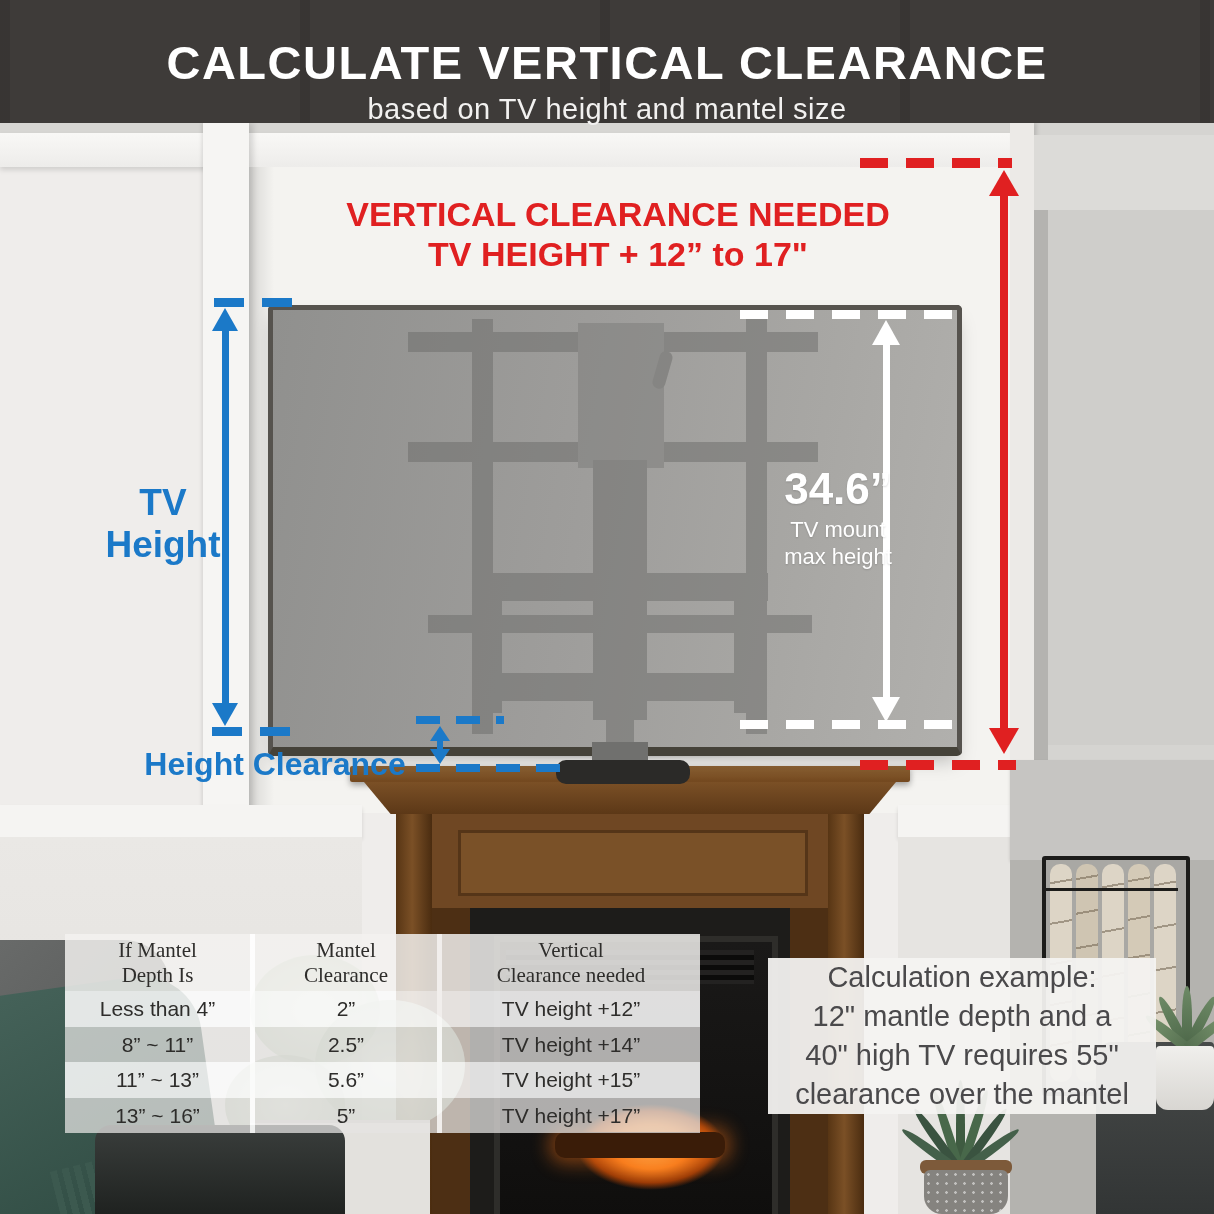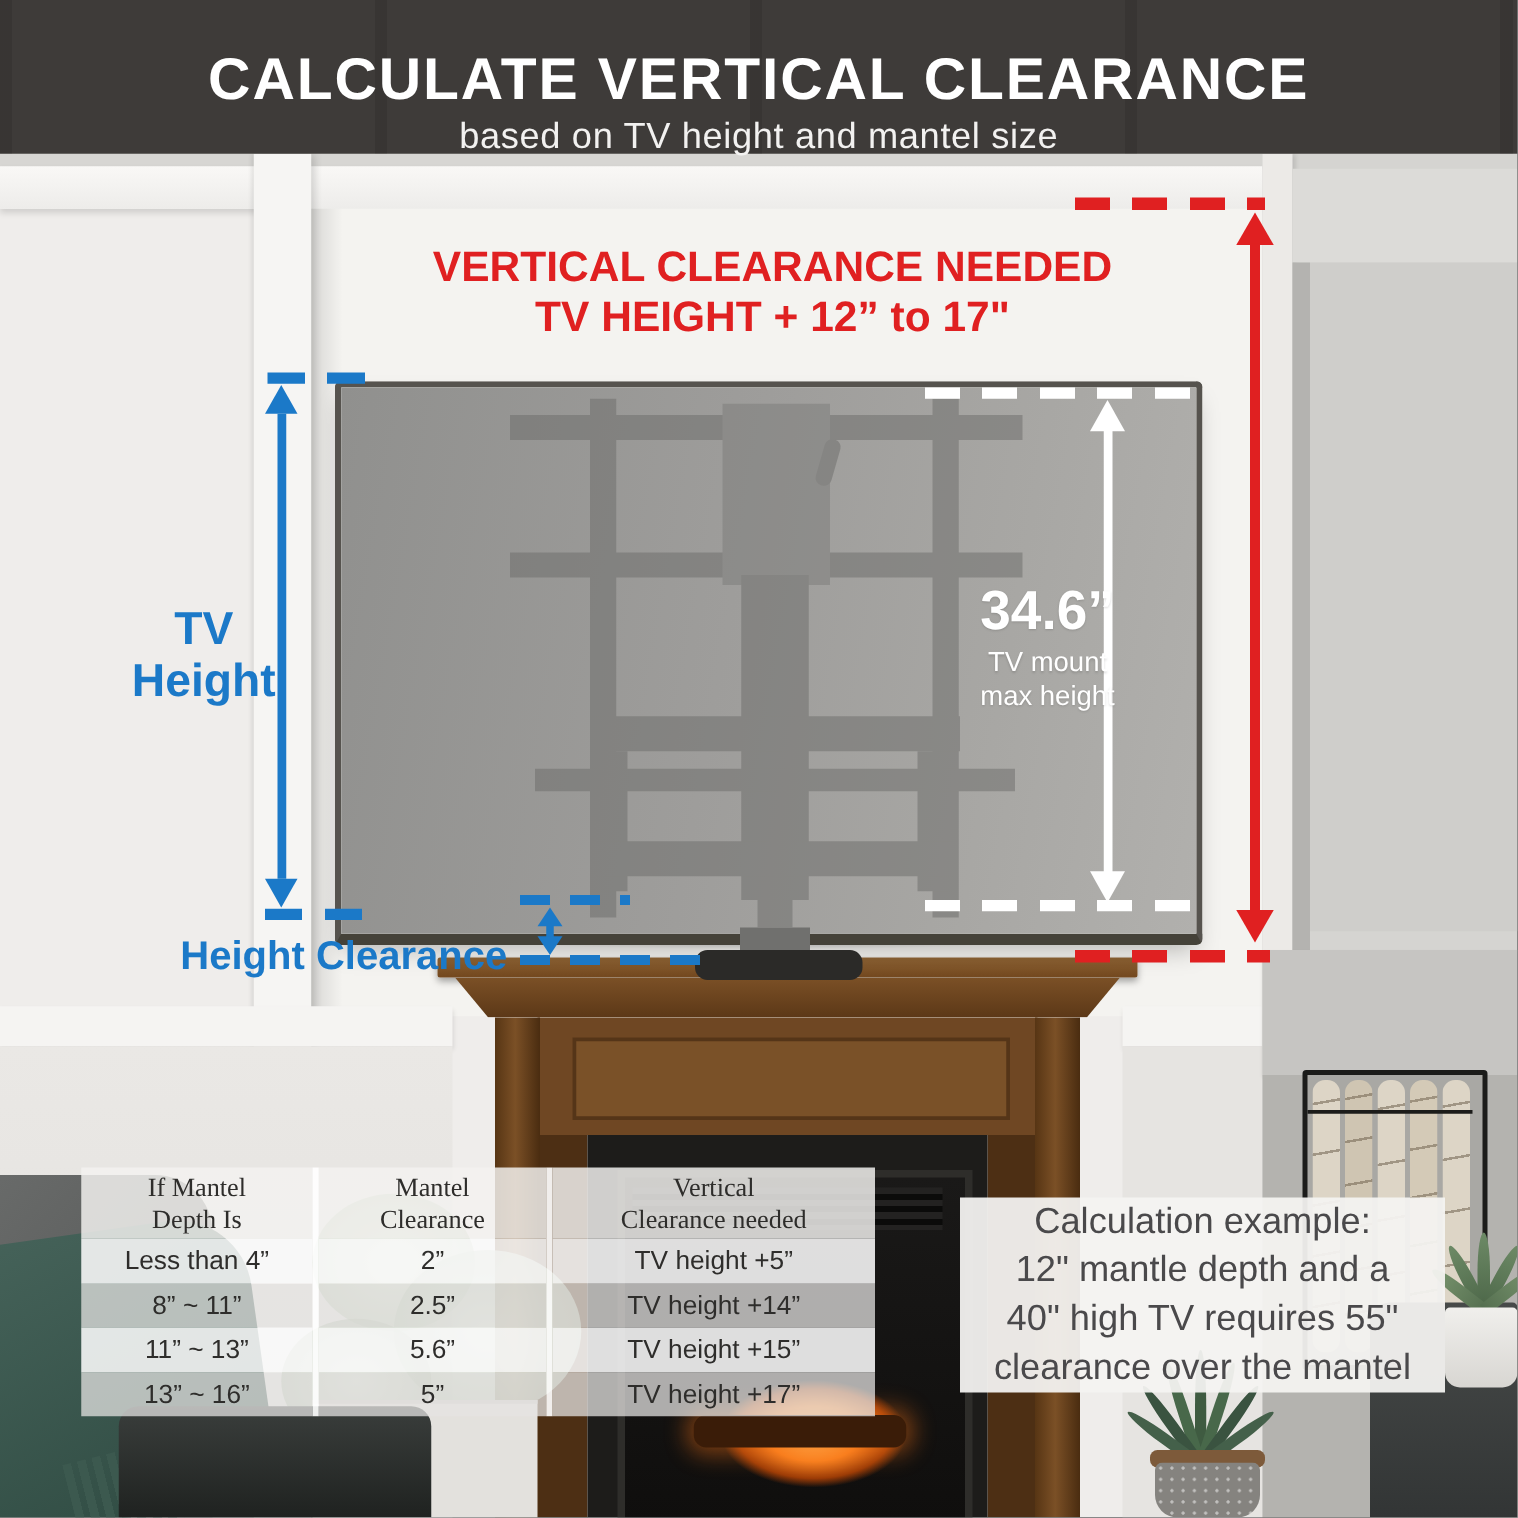--- a/index.html
+++ b/index.html
@@ -196,21 +196,21 @@
     <div class="cell hd">
       <span>Mantel</span>
       <span>Clearance</span>
     </div>
     <div class="cell hd">
       <span>Vertical</span>
       <span>Clearance needed</span>
     </div>
     <div class="cell r-odd">Less than 4”</div>
     <div class="cell r-odd">2”</div>
-    <div class="cell r-odd">TV height +5”</div>
+    <div class="cell r-odd">TV height +12”</div>
     <div class="cell r-even">8” ~ 11”</div>
     <div class="cell r-even">2.5”</div>
     <div class="cell r-even">TV height +14”</div>
     <div class="cell r-odd">11” ~ 13”</div>
     <div class="cell r-odd">5.6”</div>
     <div class="cell r-odd">TV height +15”</div>
     <div class="cell r-even">13” ~ 16”</div>
     <div class="cell r-even">5”</div>
     <div class="cell r-even">TV height +17”</div>
   </div>

